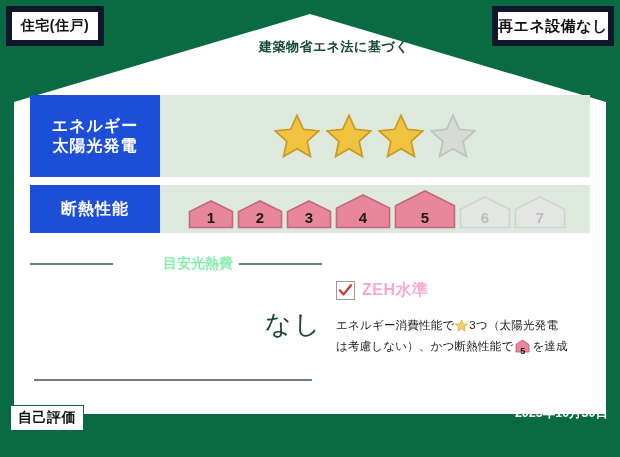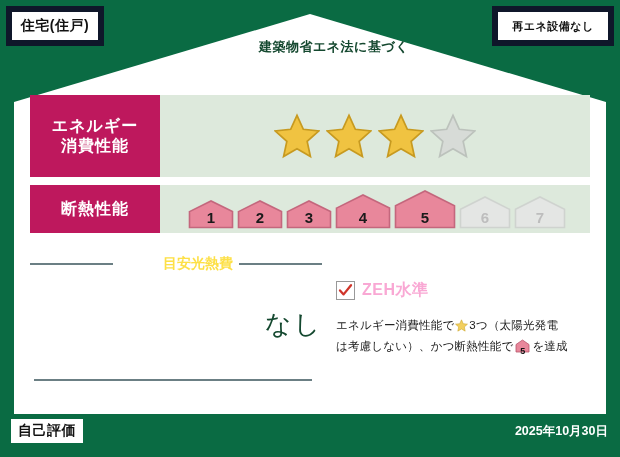--- a/index.html
+++ b/index.html
@@ -11,41 +11,41 @@
   }
   .label-root{position:relative;width:620px;height:457px;background:#0a6b43;}
 
   
   .chip{
     position:absolute;background:#ffffff;border:6px solid #0f172a;
     color:#111;font-weight:bold;display:flex;align-items:center;justify-content:center;
     letter-spacing:0.5px;
   }
   .chip-left{left:6px;top:6px;width:86px;height:28px;font-size:14px;}
-  .chip-right{right:6px;top:6px;width:110px;height:28px;font-size:11px;}
+  .chip-right{right:6px;top:6px;width:110px;height:28px;font-size:15px;}
 
   
   .house{
     position:absolute;left:14px;top:14px;width:592px;height:400px;
     background:#ffffff;
     clip-path:polygon(0% 22%, 50% 0%, 100% 22%, 100% 100%, 0% 100%);
   }
   .titlewrap{
     position:absolute;left:4px;top:38px;width:620px;text-align:center;
     pointer-events:none;
     padding-left:20px;
   }
   .title-sub{font-size:13px;font-weight:bold;color:#14482f;letter-spacing:0.5px;}
   .title-main{font-size:24px;font-weight:bold;color:#14482f;letter-spacing:1px;margin-top:2px;}
 
   
   .rows{position:absolute;left:30px;top:95px;width:560px;}
   .perf-row{display:flex;align-items:stretch;margin-bottom:8px;}
   .perf-key{
-    width:130px;flex:0 0 130px;background:#be185d;color:#fff;
+    width:130px;flex:0 0 130px;background:#1d4ed8;color:#fff;
     display:flex;flex-direction:column;align-items:center;justify-content:center;
     font-size:16px;font-weight:bold;line-height:1.25;letter-spacing:1px;
   }
   .perf-val{
     flex:1;background:#dde9dc;display:flex;align-items:center;justify-content:center;
   }
   .row-energy .perf-key,.row-energy .perf-val{height:82px;}
   .row-insul .perf-key,.row-insul .perf-val{height:48px;}
 
   
@@ -60,21 +60,21 @@
     position:absolute;bottom:3px;left:0;right:0;text-align:center;
     font-size:15px;font-weight:bold;color:#1a1a1a;
   }
   .hx.off span{color:#bdbdbd;}
 
   
   .lower{position:absolute;left:30px;top:255px;width:560px;height:150px;display:flex;}
   .cost-box{width:292px;flex:0 0 292px;position:relative;}
   .cost-head{display:flex;align-items:center;gap:6px;}
   .cost-head .ln{flex:1;height:2px;background:#6b7f84;}
-  .cost-head .tx{font-size:14px;font-weight:bold;color:#fde047;white-space:nowrap;margin-left:44px;}
+  .cost-head .tx{font-size:14px;font-weight:bold;color:#86efac;white-space:nowrap;margin-left:44px;}
   .cost-value{
     text-align:right;font-size:26px;font-weight:normal;color:#14482f;
     margin-top:34px;letter-spacing:2px;
   }
   .cost-rule{position:absolute;left:4px;right:10px;bottom:24px;height:2px;background:#6b7f84;}
 
   .zeh-box{flex:1;padding-left:14px;padding-top:25px;}
   .zeh-title{display:flex;align-items:center;gap:7px;}
   .cbox{
     width:17px;height:17px;flex:0 0 17px;background:#fff;border:1px solid #999;
@@ -91,21 +91,21 @@
     display:inline-block;vertical-align:-3px;margin:0 2px;position:relative;
   }
   .inline-badge span{
     position:absolute;left:0;right:0;bottom:0px;text-align:center;
     font-size:9px;font-weight:bold;color:#111;
   }
 
   
   .footer{
     position:absolute;left:0;bottom:0;width:620px;height:52px;
-    display:flex;align-items:center;color:#fff;
+    display:flex;align-items:flex-start;color:#fff;
   }
   .footer-chip{
     margin-left:10px;background:#fff;color:#111;border:1px solid #0a6b43;
     font-size:14px;font-weight:bold;padding:3px 7px;letter-spacing:0.5px;
   }
   .footer-id{margin-left:10px;font-size:10.5px;font-weight:bold;letter-spacing:0.2px;}
   .footer-date{margin-left:auto;margin-right:12px;font-size:12.5px;font-weight:bold;}
 </style>
 </head>
 <body>
@@ -119,21 +119,21 @@
 
   <div class="titlewrap">
     <div class="title-sub">建築物省エネ法に基づく</div>
   </div>
 
   <div class="rows">
 
     <div class="perf-row row-energy">
       <div class="perf-key">
         <span>エネルギー</span>
-        <span>消費性能</span>
+        <span>太陽光発電</span>
       </div>
       <div class="perf-val">
         <div class="stars" id="stars">
             <svg class="star" viewBox="0 0 24 24">
               <polygon points="12,1.2 15.3,8.5 23.3,9.4 17.3,14.8 19,22.7 12,18.6 5,22.7 6.7,14.8 0.7,9.4 8.7,8.5" fill="#f0c341" stroke="#c79a20" stroke-width="0.9"></polygon>
             </svg>
             <svg class="star" viewBox="0 0 24 24">
               <polygon points="12,1.2 15.3,8.5 23.3,9.4 17.3,14.8 19,22.7 12,18.6 5,22.7 6.7,14.8 0.7,9.4 8.7,8.5" fill="#f0c341" stroke="#c79a20" stroke-width="0.9"></polygon>
             </svg>
             <svg class="star" viewBox="0 0 24 24">

